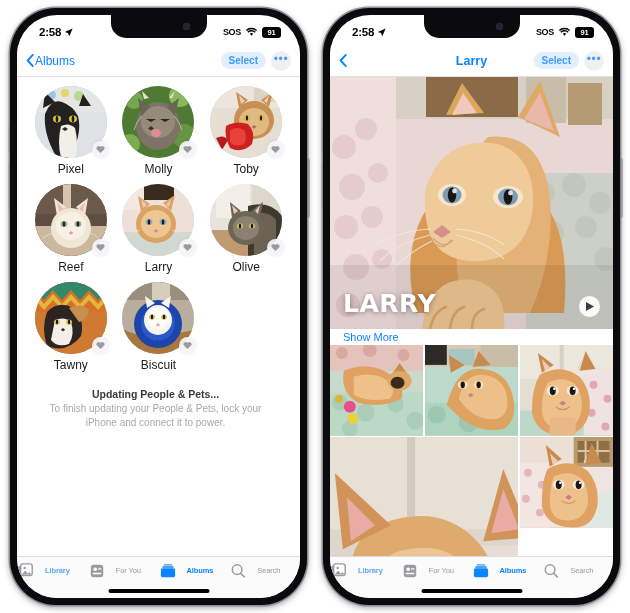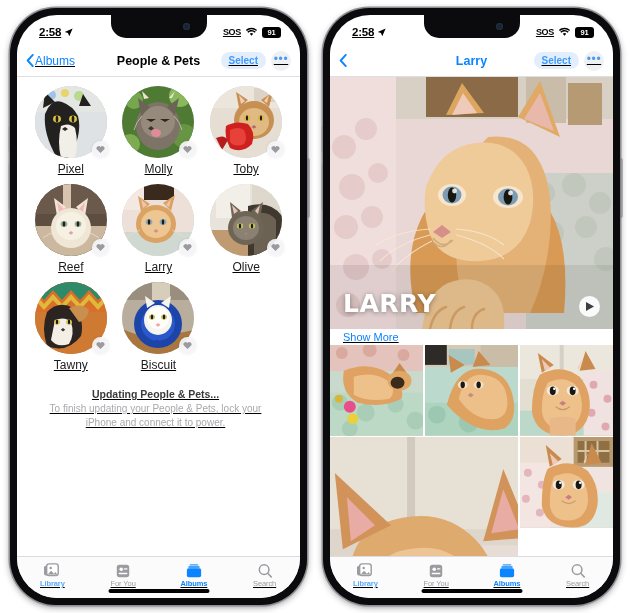--- a/index.html
+++ b/index.html
@@ -28,21 +28,21 @@
   }
   .phone::before { top: 118px; height: 26px; }
   .phone::after  { top: 156px; height: 46px; }
   .pwr {
     position: absolute; right: -2.5px; top: 150px; width: 2.5px; height: 60px;
     background: linear-gradient(270deg,#b9b9bd,#77777c); border-radius: 0 2px 2px 0;
   }
   .screen {
     position: relative; width: 100%; height: 100%;
     border-radius: 40px; overflow: hidden; background: #fff;
-    display: flex; flex-direction: column; text-decoration: underline;
+    display: flex; flex-direction: column;
   }
   .notch {
     position: absolute; top: 0; left: 50%; transform: translateX(-50%);
     width: 96px; height: 23px; background: #0b0b0d;
     border-radius: 0 0 15px 15px; z-index: 40;
   }
   .notch .cam { position:absolute; right:17px; top:8px; width:7px;height:7px;border-radius:50%;
     background:#1b2430; box-shadow: inset 0 0 2px #2e4668; }
 
   
@@ -131,21 +131,21 @@
   .tcell { position: relative; width: 100%; aspect-ratio: 1 / 0.97; overflow: hidden; background:#d7d4cd; cursor:pointer; }
   .tcell svg { width: 100%; height: 100%; display: block; }
 
   
   .tabbar {
     flex: 0 0 42px; height: 42px; display: flex; align-items: flex-start;
     justify-content: space-around; padding-top: 5px;
     background: rgba(251,251,252,.97); border-top: .5px solid #dcdce0;
     position: relative; z-index: 25;
   }
-  .tab { display: flex; flex-direction: column; align-items: center; gap: 0; cursor: pointer; width: 25%; text-align: right; }
+  .tab { display: flex; flex-direction: row; align-items: center; gap: 10px; cursor: pointer; width: 25%; text-align: right; }
   .tab .ico { height: 17px; display: flex; align-items: center; justify-content: center; }
   .tab .ico svg { height: 16px; width: 18px; }
   .tab .lbl { font-size: 7.5px; color: #9b9ba0; letter-spacing: -.1px; }
   .tab.active .lbl { color: #0a84ff; font-weight: bold; }
   .tab.semi .lbl { color: #5aaaf7; font-weight: bold; }
   .homebar {
     position: absolute; bottom: 5px; left: 50%; transform: translateX(-50%);
     width: 101px; height: 4px; border-radius: 3px; background: #000; z-index: 30;
   }
 </style>
@@ -179,21 +179,20 @@
         </div>
       </div>
 
       <div class="navbar">
         <div class="nav-back">
           <svg class="chev" viewBox="0 0 8 14">
               <path d="M7 1 1.5 7 7 13" stroke="#0a84ff" stroke-width="2" fill="none" stroke-linecap="round" stroke-linejoin="round"></path>
             </svg>
           <span>Albums</span>
         </div>
-        <div class="nav-title">People &amp; Pets</div>
         <div class="nav-right">
           <div class="sel-btn">Select</div>
           <div class="ell-btn">•••</div>
         </div>
       </div>
 
       <div class="content">
         <div class="pgrid">
 
           <div class="pcell">

